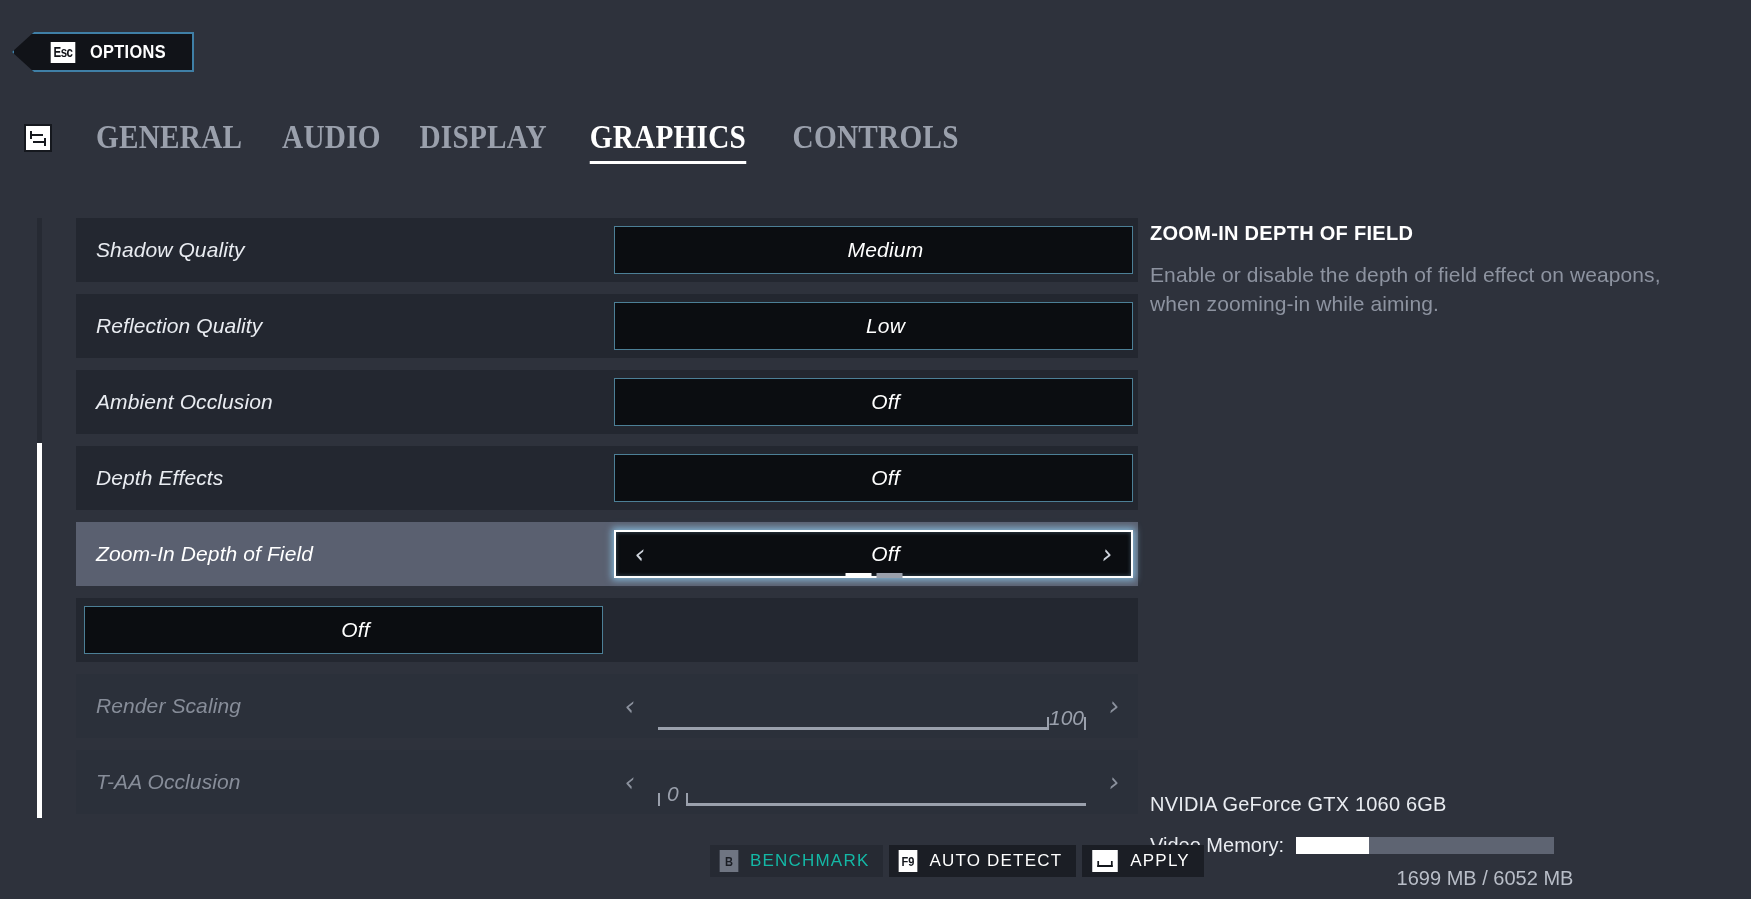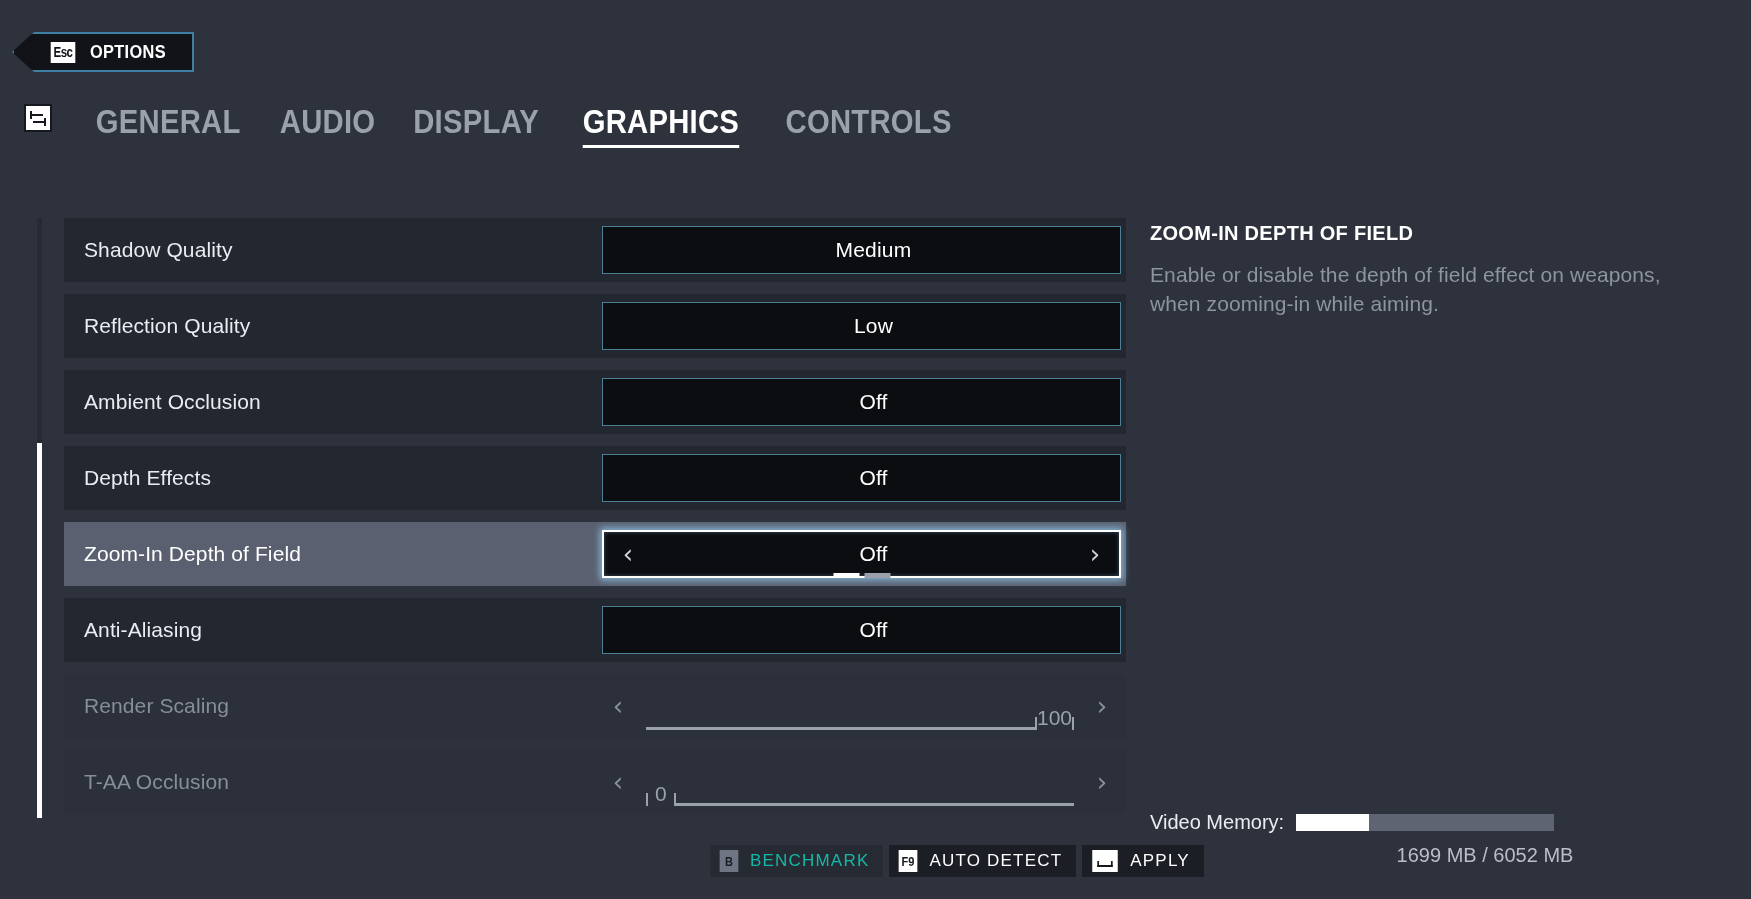--- a/index.html
+++ b/index.html
@@ -62,22 +62,23 @@
     transform-origin: left center;
     color: #ffffff;
   }
 
   
   .tabs-row {
     position: absolute;
     left: 24px;
     top: 104px;
     display: flex;
-    align-items: flex-start;
+    align-items: flex-end;
     height: 60px;
+    font-family: Liberation Serif, serif;
   }
   .tabs-icon {
     width: 28px;
     height: 28px;
     background: #ffffff;
     border: 2px solid #15181e;
     box-sizing: border-box;
     margin-right: 22px;
     margin-bottom: 12px;
     position: relative;
@@ -132,23 +133,24 @@
     left: 0;
     top: 225px;
     width: 5px;
     height: 375px;
     background: #ffffff;
   }
 
   
   .settings-list {
     position: absolute;
-    left: 64px;
+    left: 76px;
     top: 218px;
     width: 1062px;
+    font-style: italic;
   }
   .srow {
     position: relative;
     height: 64px;
     margin-bottom: 12px;
     display: flex;
     align-items: center;
   }
   .srow .label-cell {
     background: #232730;
@@ -471,23 +473,20 @@
         <span class="arrow right">›</span>
         <span class="page-dots">
           <span class="dot on"></span>
           <span class="dot"></span>
         </span>
       </div>
     </div>
   </div>
 
   <div class="srow">
-    <div class="label-cell">
-      <span class="label-txt">Anti-Aliasing</span>
-    </div>
     <div class="value-cell">
       <div class="vbox">
         <span class="vtext">Off</span>
       </div>
     </div>
   </div>
 
   <div class="srow disabled">
     <div class="label-cell">
       <span class="label-txt">Render Scaling</span>
@@ -527,20 +526,21 @@
   </div>
 
 </div>
 
 <div class="info-panel">
   <div class="info-title">ZOOM-IN DEPTH OF FIELD</div>
   <div class="info-desc">Enable or disable the depth of field effect on weapons, when zooming-in while aiming.</div>
 </div>
 
 <div class="gpu-info">
+  <div class="gpu-name">NVIDIA GeForce GTX 1060 6GB</div>
   <div class="vmem-row">
     <span class="vmem-label">Video Memory:</span>
     <span class="vmem-bar">
       <span class="vmem-fill" style="width: 28.0734%;"></span>
     </span>
   </div>
   <div class="vmem-text">1699 MB / 6052 MB</div>
 </div>
 
 <div class="btn-bar">

